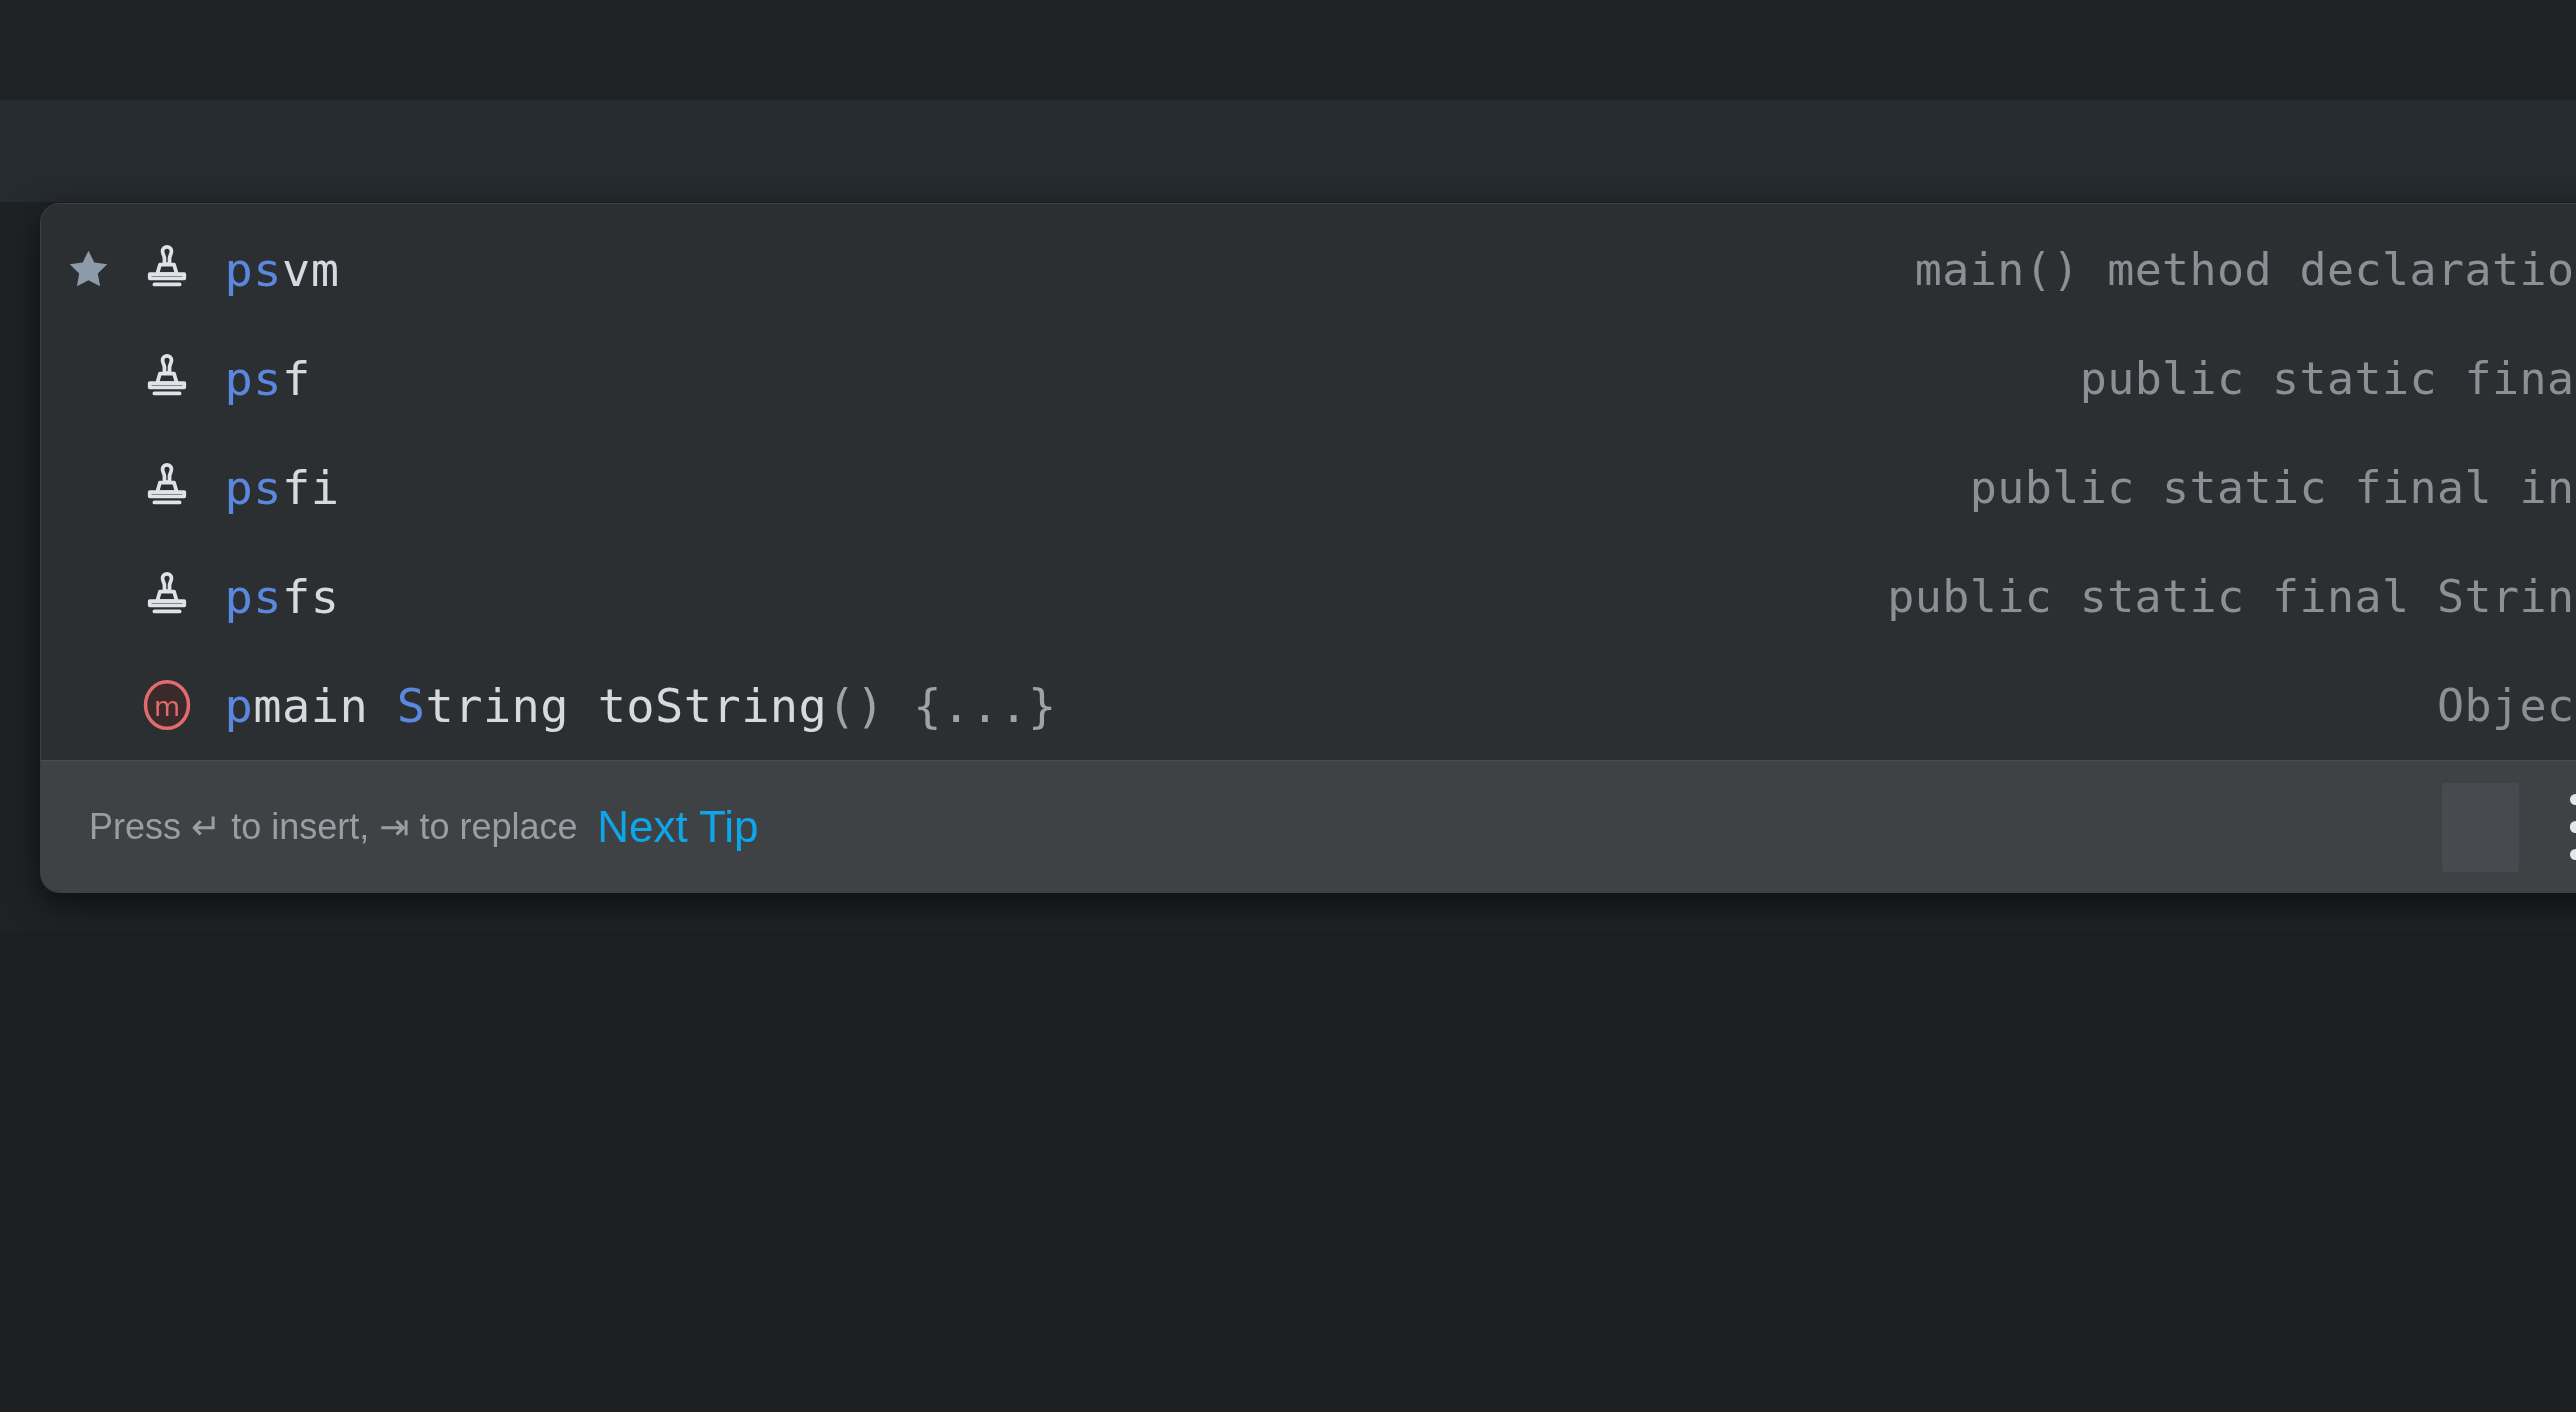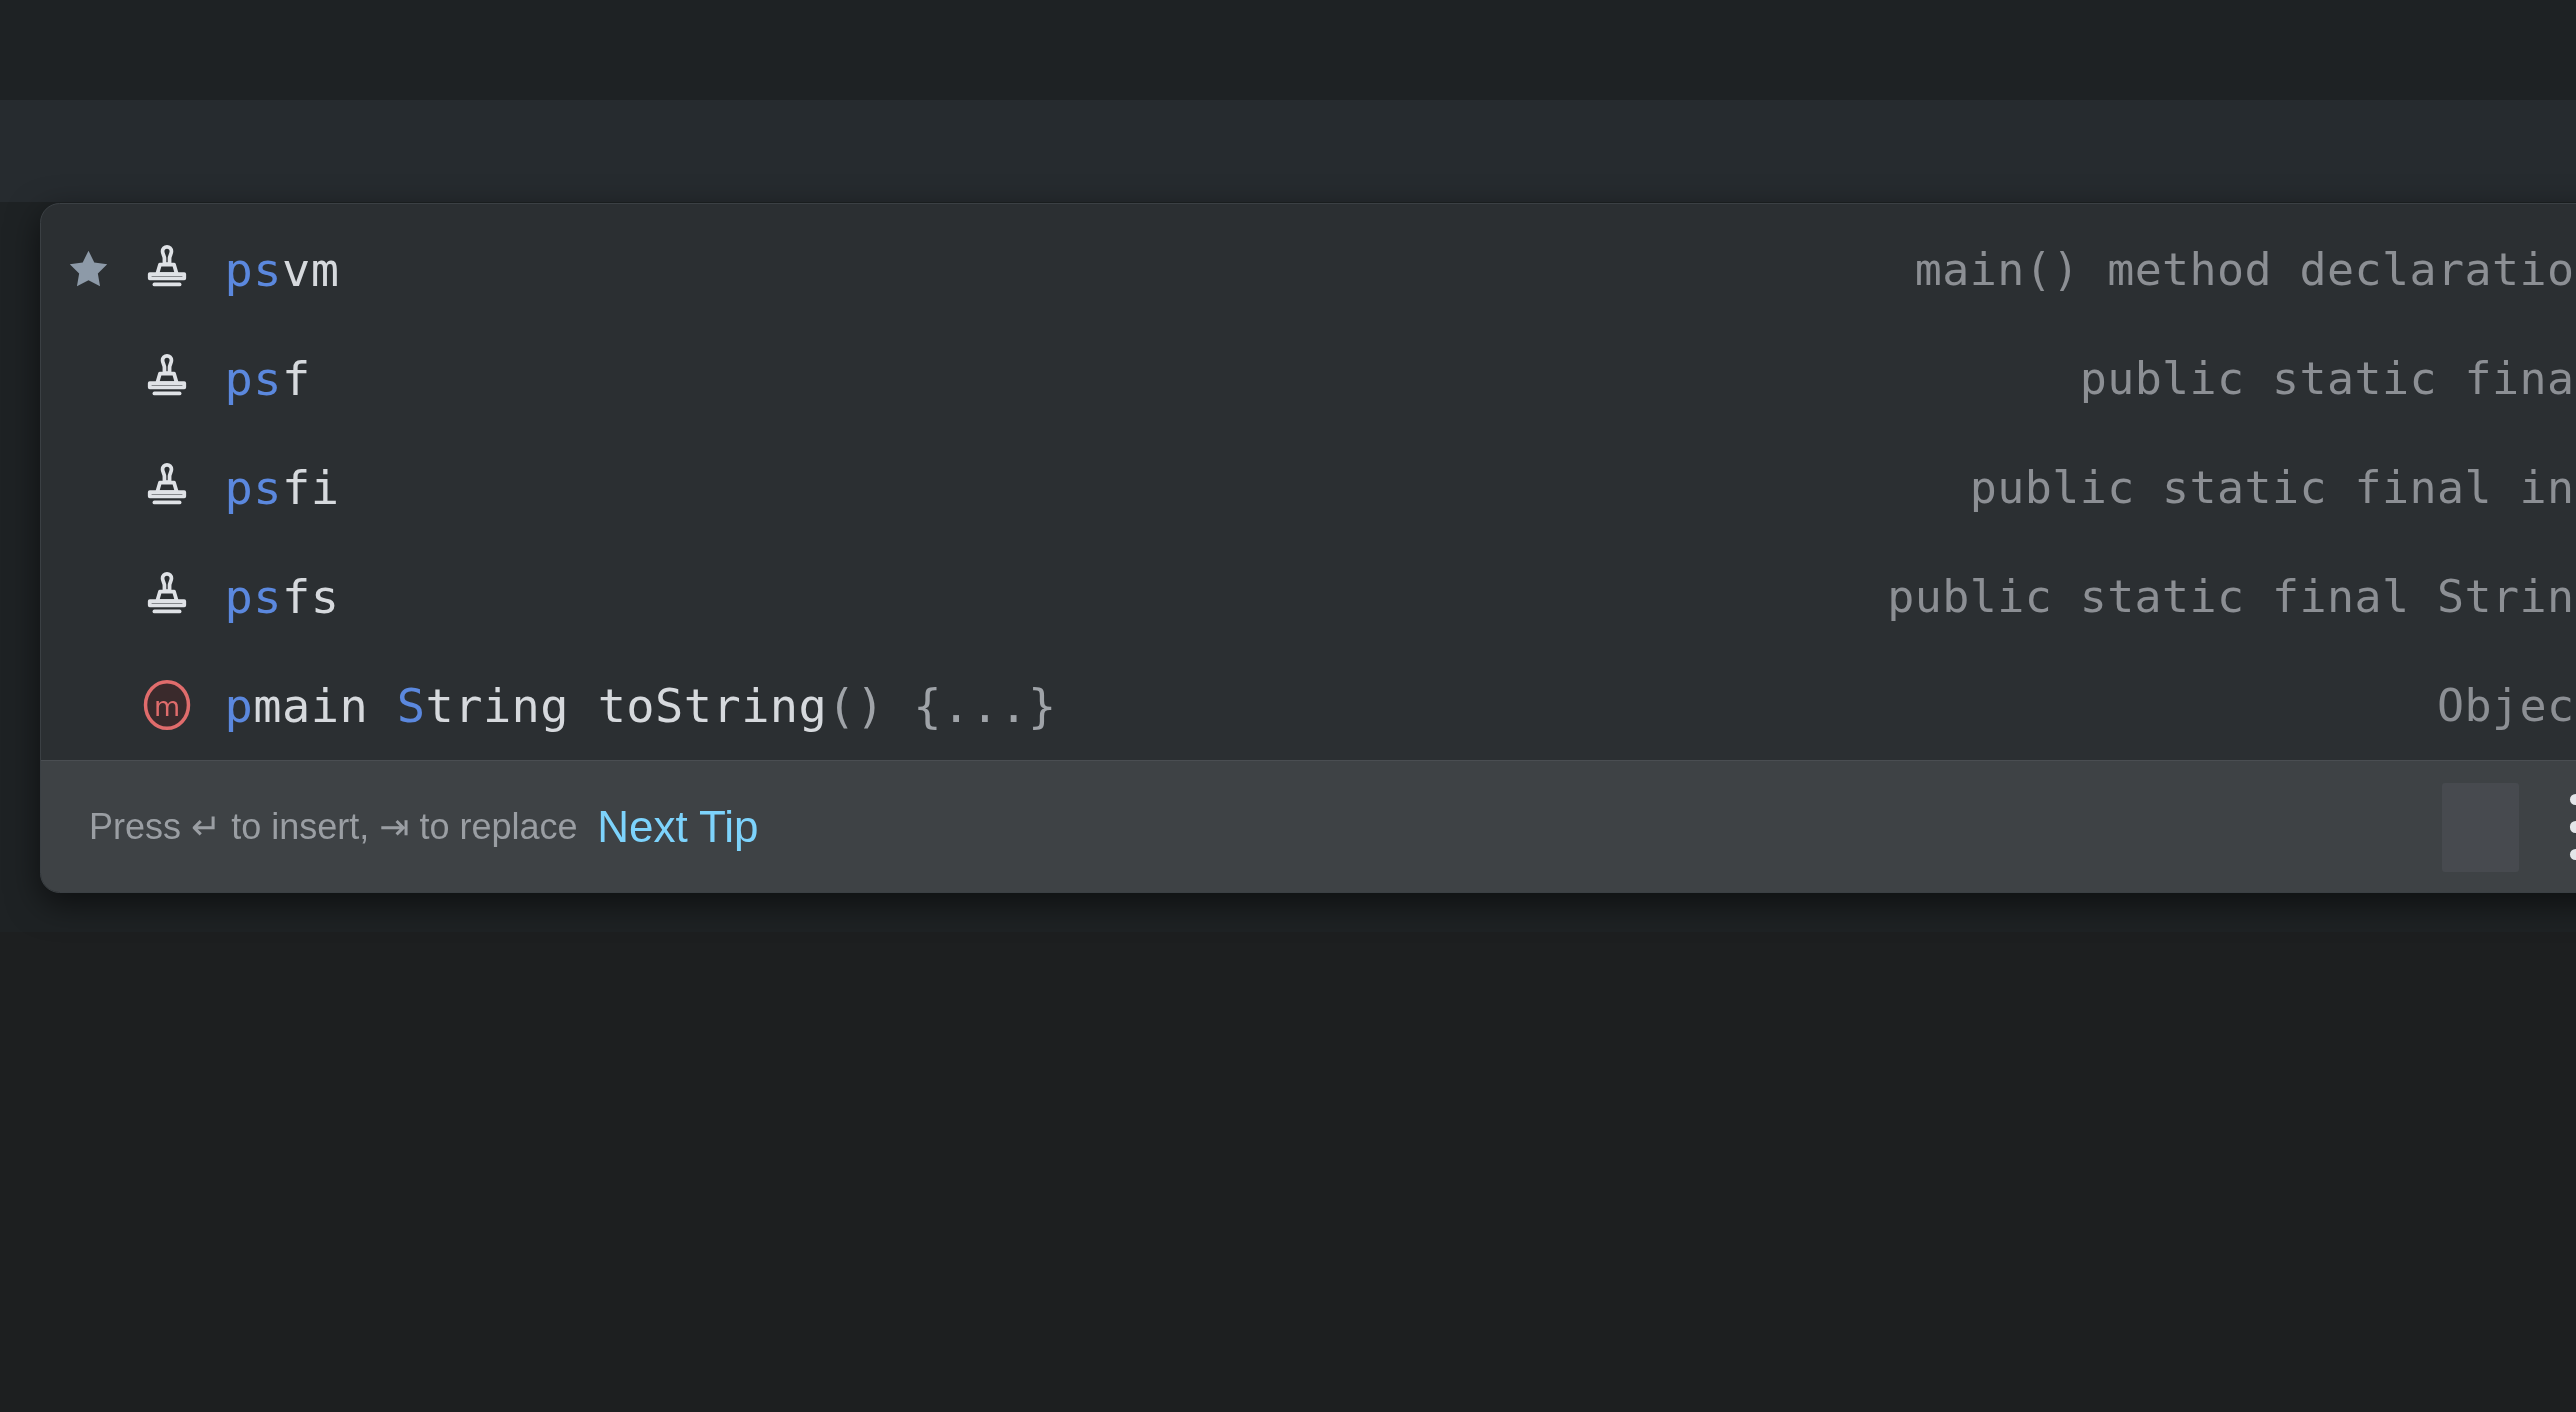--- a/index.html
+++ b/index.html
@@ -146,21 +146,21 @@
   #status-text {
     font-family: "Liberation Sans", sans-serif;
     font-size: 36px;
     color: #9a9ea3;
     padding-left: 48px;
     white-space: pre;
   }
   #next-tip {
     font-family: "Liberation Sans", sans-serif;
     font-size: 44px;
-    color: #7dd3fc;
+    color: #0ea5e9;
     margin-left: 19.7px;
     cursor: pointer;
   }
   #status-spacer { flex: 1 1 auto; }
   #settings-square {
     width: 77px;
     height: 89px;
     background: #474a4f;
     border-radius: 3px;
     margin-right: 36px;

